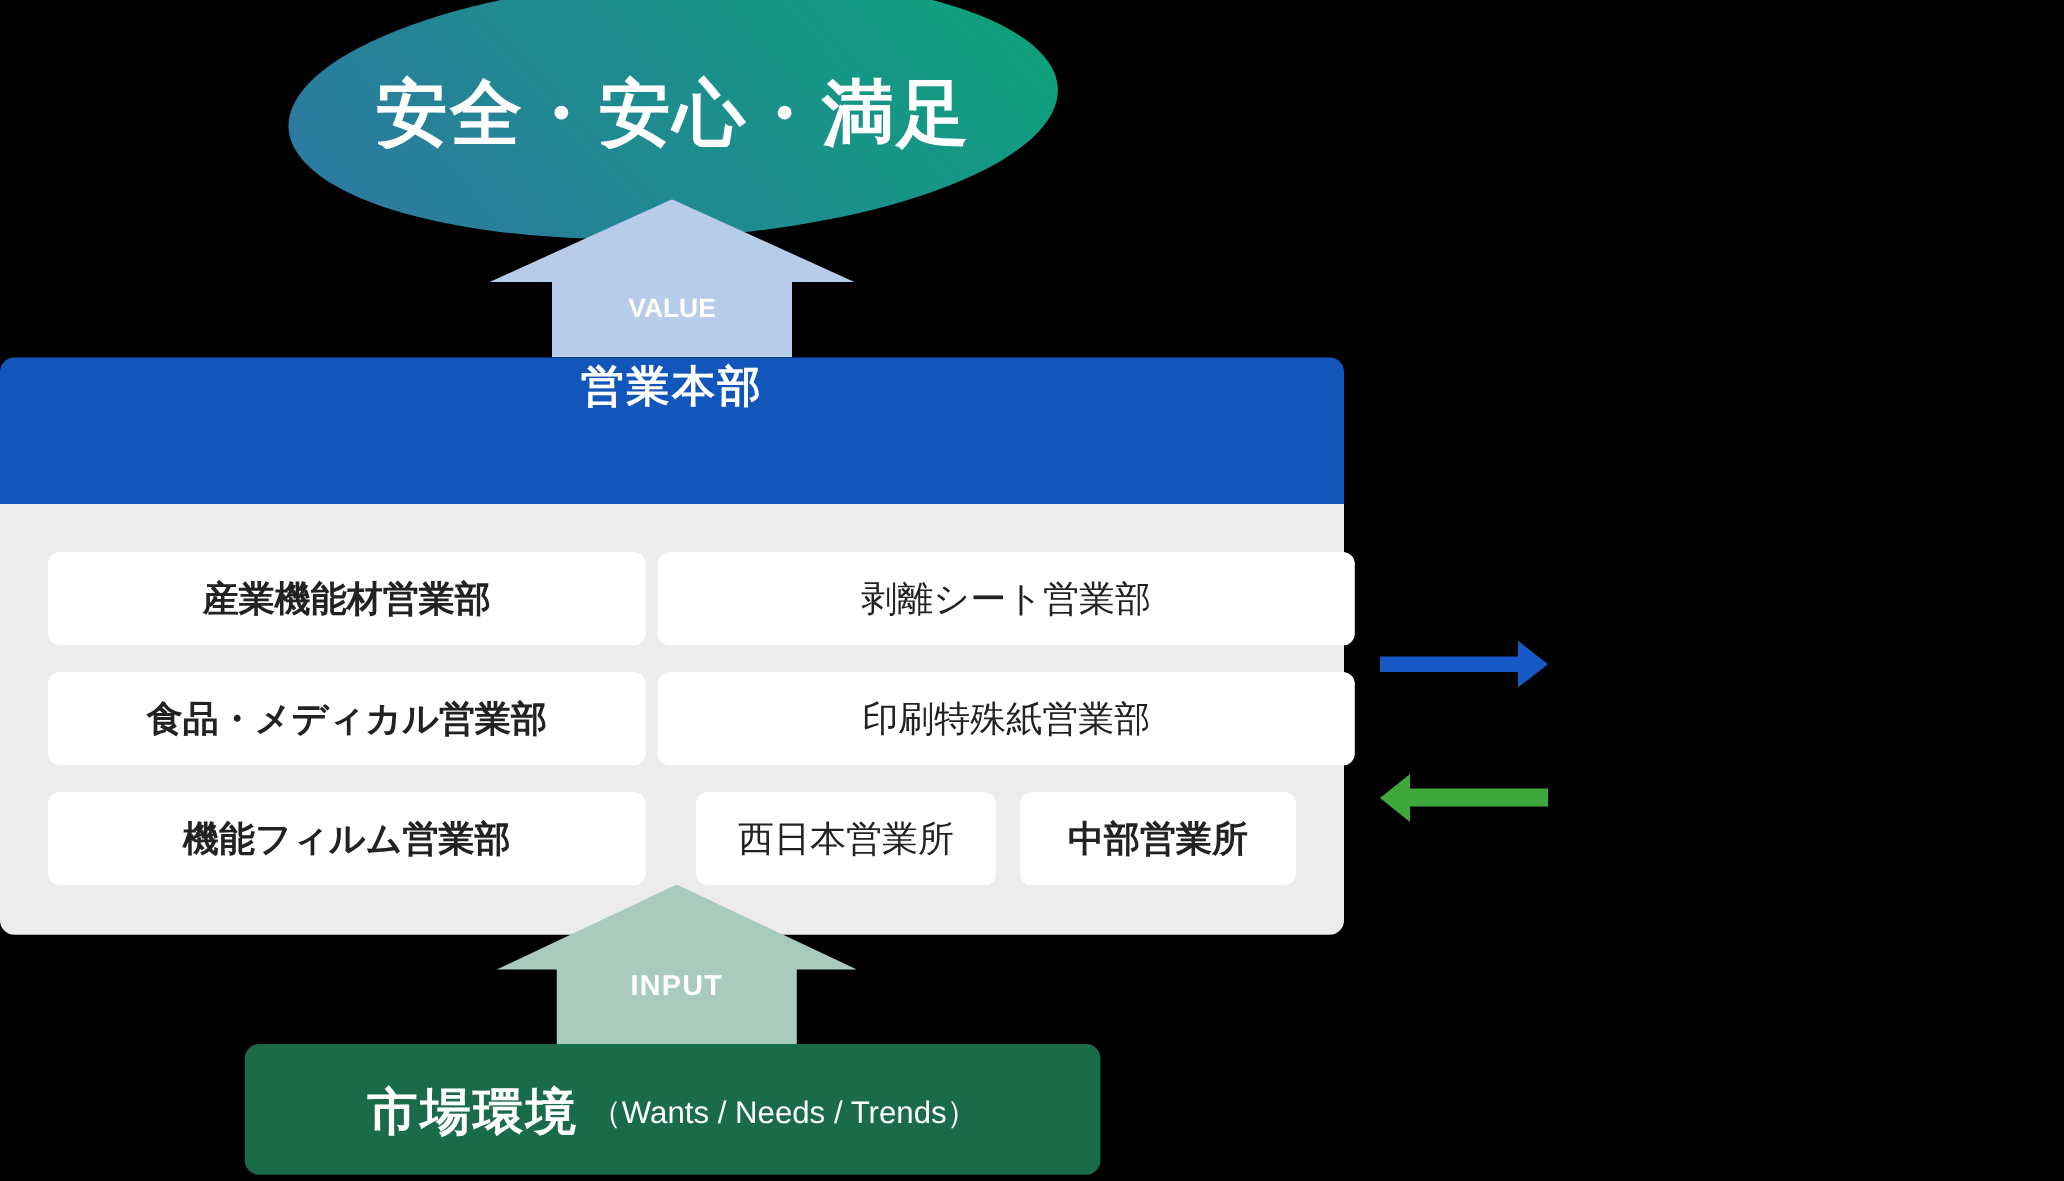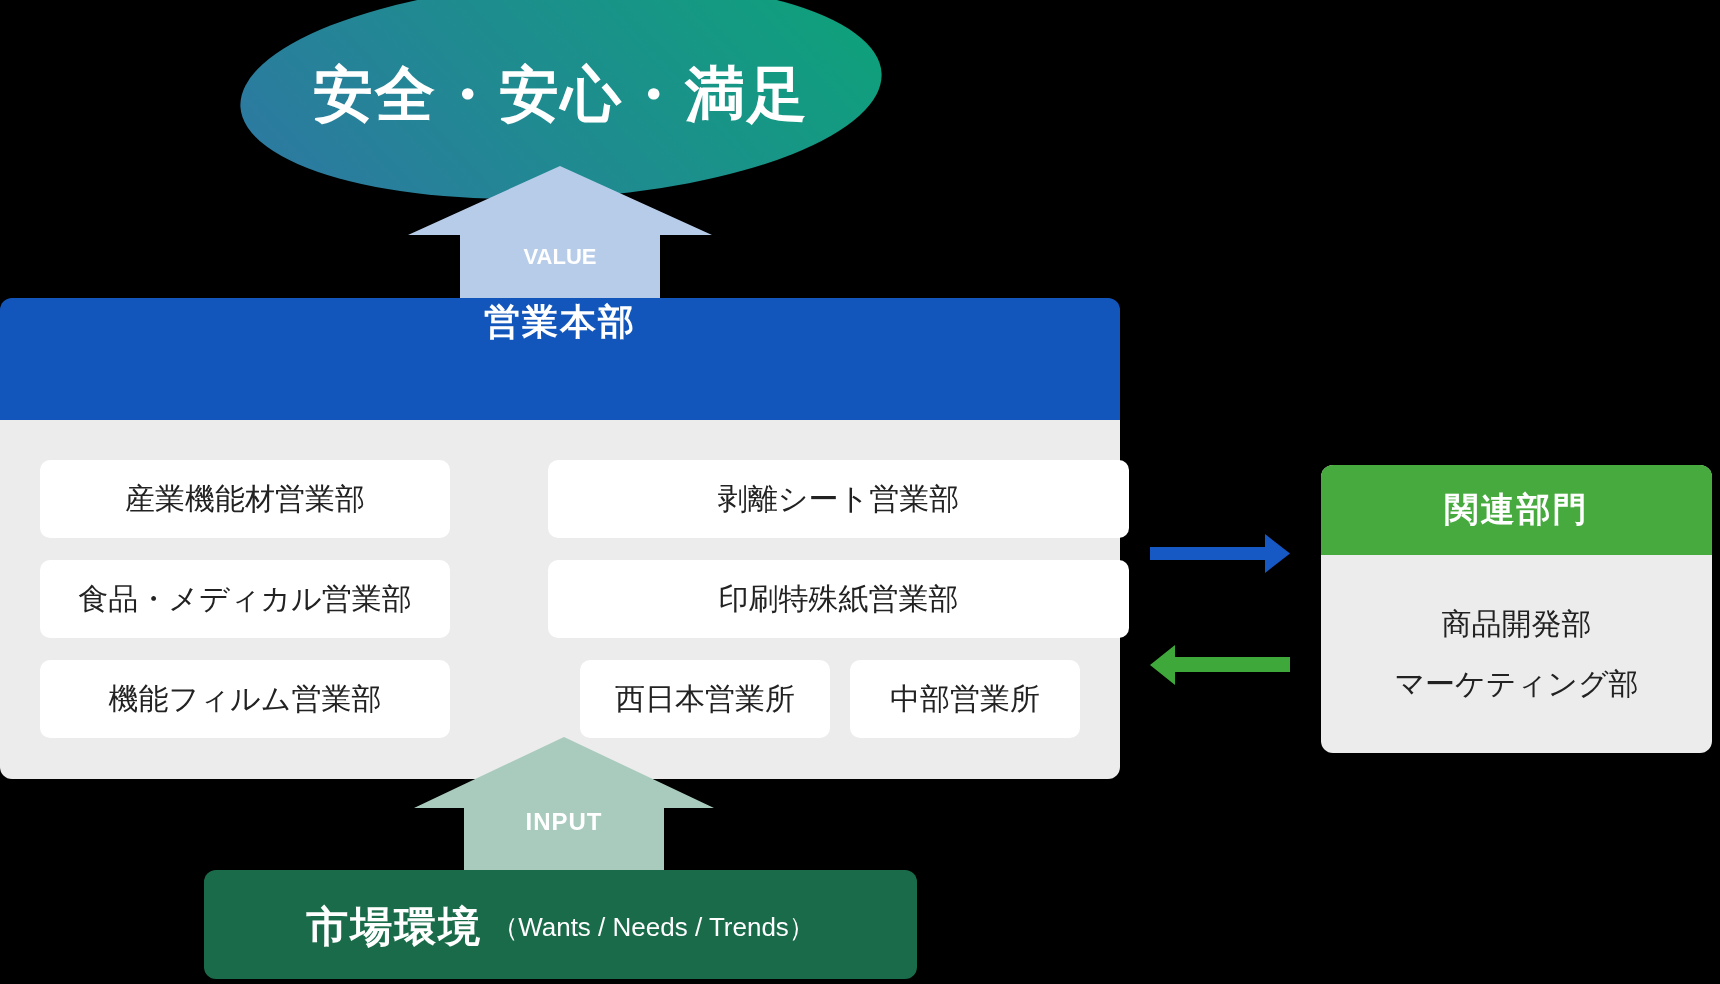--- a/index.html
+++ b/index.html
@@ -52,24 +52,24 @@
   .hq-header span{color:var(--text-white);font-size:36px;font-weight:bold;letter-spacing:2px;}
   .hq-body{position:relative;height:359px;background:var(--panel-gray);border-radius:0 0 12px 12px;}
   .dept-box{
     position:absolute;height:78px;background:var(--box-white);border-radius:10px;
     display:flex;align-items:center;justify-content:center;color:var(--text-dark);font-size:30px;
     white-space:nowrap;
   }   
   .dept-row1{top:40px;}
   .dept-row2{top:140px;}
   .dept-row3{top:240px;}
-  .col-left{left:40px;width:410px;}
+  .col-left{left:40px;width:498px;font-weight:bold;}
   .col-right{left:548px;width:581px;}
   .col-mid3{left:580px;width:250px;}
-  .col-right3{left:850px;width:230px;}
+  .col-right3{left:850px;width:230px;font-weight:bold;}
 
   
   .flow-arrow{position:absolute;}
   .flow-right{
     left:1150px;top:534px;width:140px;height:39px;background:var(--arrow-blue);
     clip-path:polygon(0 13px,115px 13px,115px 0,140px 19.5px,115px 39px,115px 26px,0 26px);
   }
   .flow-left{
     left:1150px;top:645px;width:140px;height:40px;background:var(--arrow-green);
     clip-path:polygon(140px 12px,25px 12px,25px 0,0 20px,25px 40px,25px 27px,140px 27px);
@@ -124,29 +124,20 @@
       <div class="dept-box dept-row2 col-right">印刷特殊紙営業部</div>
       <div class="dept-box dept-row3 col-left">機能フィルム営業部</div>
       <div class="dept-box dept-row3 col-mid3">西日本営業所</div>
       <div class="dept-box dept-row3 col-right3">中部営業所</div>
     </div>
   </div>
 
   <div class="flow-arrow flow-right"></div>
   <div class="flow-arrow flow-left"></div>
 
-  <div class="related-panel">
-    <div class="related-header">
-      <span>関連部門</span>
-    </div>
-    <div class="related-body">
-      <div class="rel-item">商品開発部</div>
-      <div class="rel-item">マーケティング部</div>
-    </div>
-  </div>
 
   <div class="up-arrow input-arrow">
     <div class="arrow-text">INPUT</div>
   </div>
 
   <div class="market-box">
     <div class="market-title">市場環境</div>
     <div class="market-subtitle">（Wants / Needs / Trends）</div>
   </div>
 

